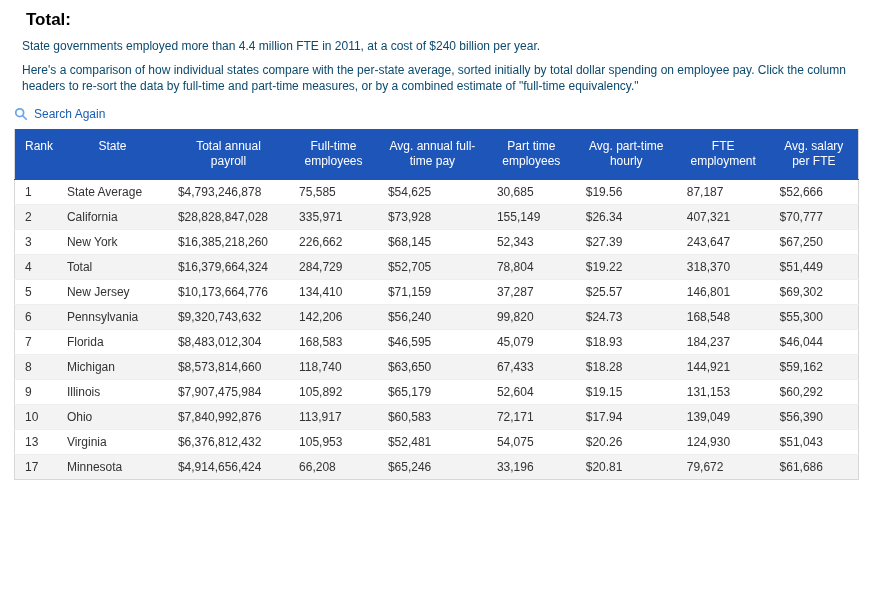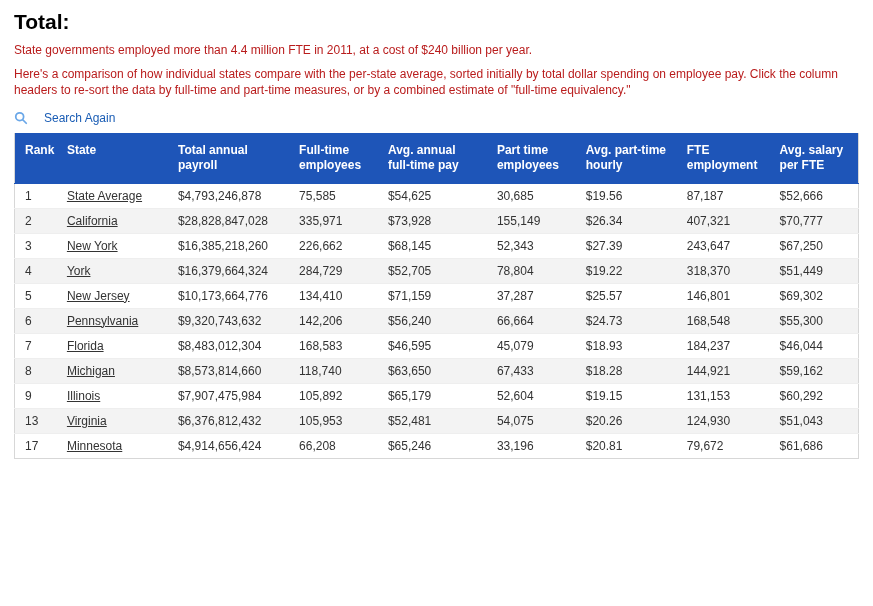--- a/index.html
+++ b/index.html
@@ -9,72 +9,72 @@
     font-family: Arial, Helvetica, sans-serif;
     font-size: 12px;
     color: #222;
   }
   .page {
     width: 873px;
     box-sizing: border-box;
     padding: 8px 14px 20px 14px;
   }
   h2.title {
-    font-size: 21px;
+    font-size: 17px;
     font-weight: bold;
-    margin: 2px 0 8px 0;
+    margin: 2px 0 8px 12px;
     color: #000;
   }
   p.intro {
     font-size: 12px;
     line-height: 1.35;
-    margin: 0 0 8px 0;
-    color: #b91c1c;
+    margin: 0 0 8px 8px;
+    color: #0c4a6e;
   }
   .search-again {
     display: inline-flex;
     align-items: center;
-    gap: 16px;
+    gap: 6px;
     color: #1a5db5;
     font-size: 12px;
     margin: 4px 0 8px 0;
     cursor: pointer;
   }
   .search-again svg { display: block; }
   table.data {
     width: 100%;
     border-collapse: collapse;
     table-layout: fixed;
     border: 1px solid #d7d7d7;
     border-top: none;
   }
   table.data thead th {
     background: #1e55b8;
     color: #fff;
-    font-weight: bold;
-    font-size: 12px;
-    text-align: left;
+    font-weight: normal;
+    font-size: 12px;
+    text-align: center;
     padding: 10px 10px;
     line-height: 1.25;
     border-bottom: 1px solid #1e55b8;
     cursor: pointer;
     vertical-align: top;
   }
   table.data tbody td {
     font-size: 12px;
     padding: 5px 10px;
     color: #333;
     border-top: 1px solid #eee;
     white-space: nowrap;
     overflow: hidden;
     text-overflow: ellipsis;
   }
   table.data tbody tr:nth-child(odd) td { background: #fff; }
   table.data tbody tr:nth-child(even) td { background: #f3f3f3; }
-  .state-link { color: #1a5db5; cursor: pointer; text-decoration: underline; }
+  .state-link { color: #1a5db5; cursor: pointer; }
   
   col.c-rank  { width: 42px; }
   col.c-state { width: 110px; }
   col.c-pay   { width: 120px; }
   col.c-fte   { width: 88px; }
   col.c-avgft { width: 108px; }
   col.c-pt    { width: 88px; }
   col.c-ptavg { width: 100px; }
   col.c-ftee  { width: 92px; }
   col.c-avgfte{ width: 88px; }
@@ -153,21 +153,21 @@
           <td>$16,385,218,260</td>
           <td>226,662</td>
           <td>$68,145</td>
           <td>52,343</td>
           <td>$27.39</td>
           <td>243,647</td>
           <td>$67,250</td>
         </tr>
         <tr>
           <td>4</td>
-          <td class="state-link">York</td>
+          <td class="state-link">Total</td>
           <td>$16,379,664,324</td>
           <td>284,729</td>
           <td>$52,705</td>
           <td>78,804</td>
           <td>$19.22</td>
           <td>318,370</td>
           <td>$51,449</td>
         </tr>
         <tr>
           <td>5</td>
@@ -179,21 +179,21 @@
           <td>$25.57</td>
           <td>146,801</td>
           <td>$69,302</td>
         </tr>
         <tr>
           <td>6</td>
           <td class="state-link">Pennsylvania</td>
           <td>$9,320,743,632</td>
           <td>142,206</td>
           <td>$56,240</td>
-          <td>66,664</td>
+          <td>99,820</td>
           <td>$24.73</td>
           <td>168,548</td>
           <td>$55,300</td>
         </tr>
         <tr>
           <td>7</td>
           <td class="state-link">Florida</td>
           <td>$8,483,012,304</td>
           <td>168,583</td>
           <td>$46,595</td>
@@ -218,20 +218,31 @@
           <td class="state-link">Illinois</td>
           <td>$7,907,475,984</td>
           <td>105,892</td>
           <td>$65,179</td>
           <td>52,604</td>
           <td>$19.15</td>
           <td>131,153</td>
           <td>$60,292</td>
         </tr>
         <tr>
+          <td>10</td>
+          <td class="state-link">Ohio</td>
+          <td>$7,840,992,876</td>
+          <td>113,917</td>
+          <td>$60,583</td>
+          <td>72,171</td>
+          <td>$17.94</td>
+          <td>139,049</td>
+          <td>$56,390</td>
+        </tr>
+        <tr>
           <td>13</td>
           <td class="state-link">Virginia</td>
           <td>$6,376,812,432</td>
           <td>105,953</td>
           <td>$52,481</td>
           <td>54,075</td>
           <td>$20.26</td>
           <td>124,930</td>
           <td>$51,043</td>
         </tr>

